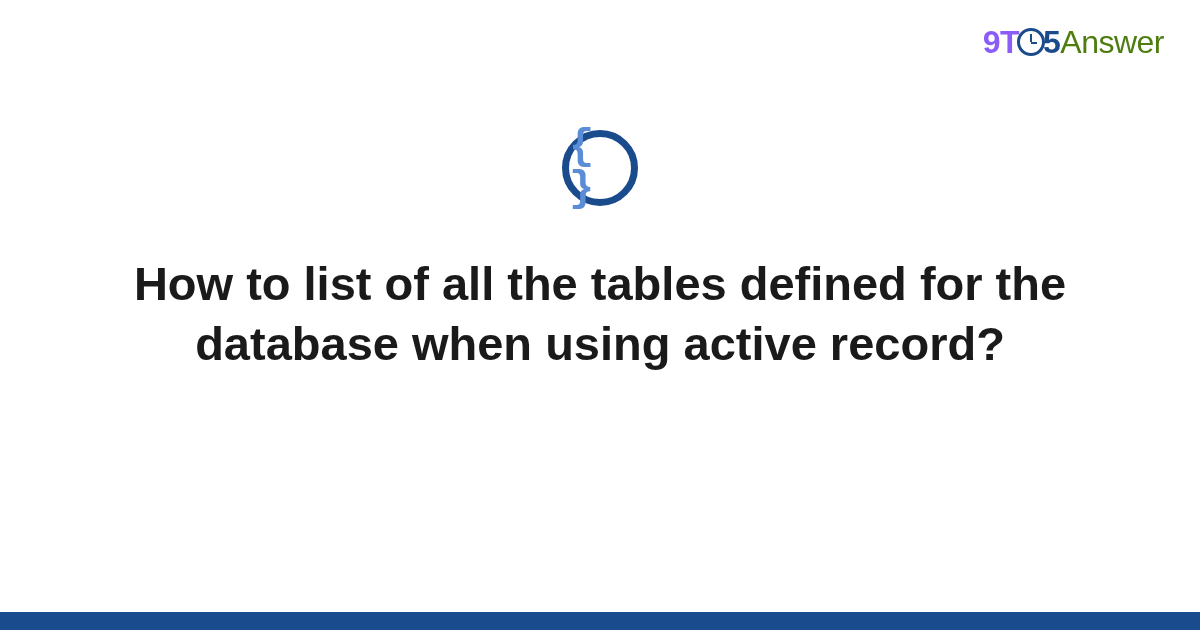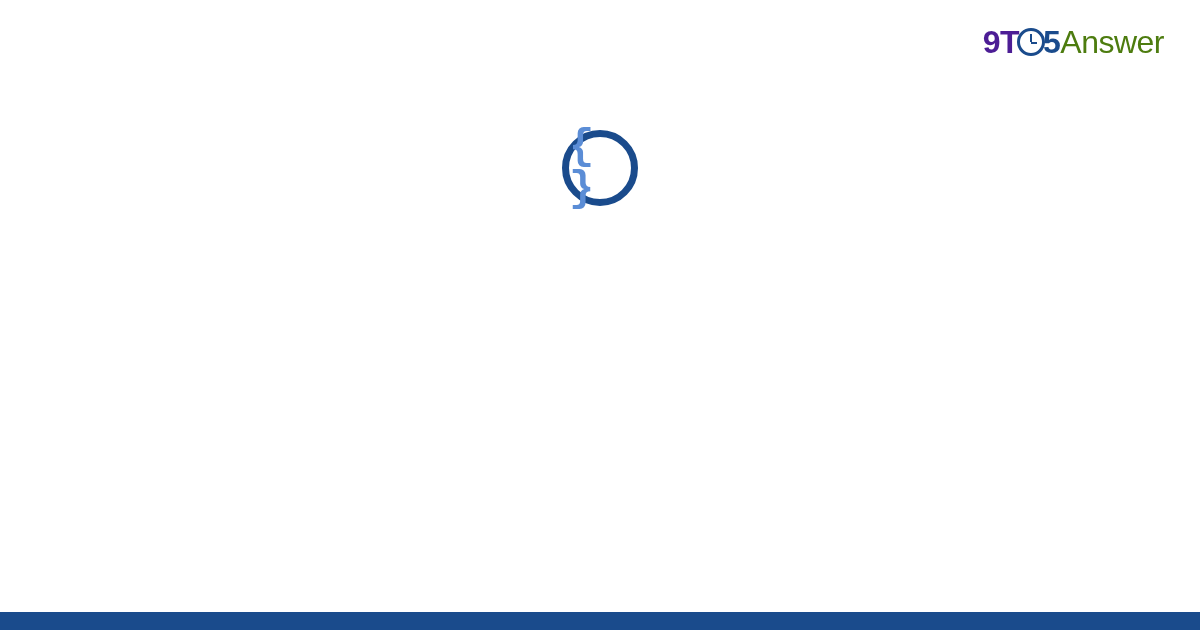--- a/index.html
+++ b/index.html
@@ -17,21 +17,21 @@
     }
     .logo {
       position: absolute;
       top: 24px;
       right: 36px;
       font-size: 32px;
       font-weight: 600;
       letter-spacing: -0.5px;
     }
     .logo-9t {
-      color: #4c1d95;
+      color: #8b5cf6;
     }
     .logo-clock {
       display: inline-flex;
       align-items: center;
       justify-content: center;
       width: 28px;
       height: 28px;
       border: 3px solid #1a4b8c;
       border-radius: 50%;
       position: relative;
@@ -113,15 +113,16 @@
 <body>
 
 <div class="logo">
   <span class="logo-9t">9T</span><span class="logo-clock"></span><span class="logo-5">5</span><span class="logo-answer">Answer</span>
 </div>
 
 <div class="content">
   <div class="category-icon">
     <span class="braces">{ }</span>
   </div>
+  <h1 class="question-title">How to list of all the tables defined for the database when using active record?</h1>
 </div>
 
 <div class="footer-bar"></div>
 
 </body></html>

